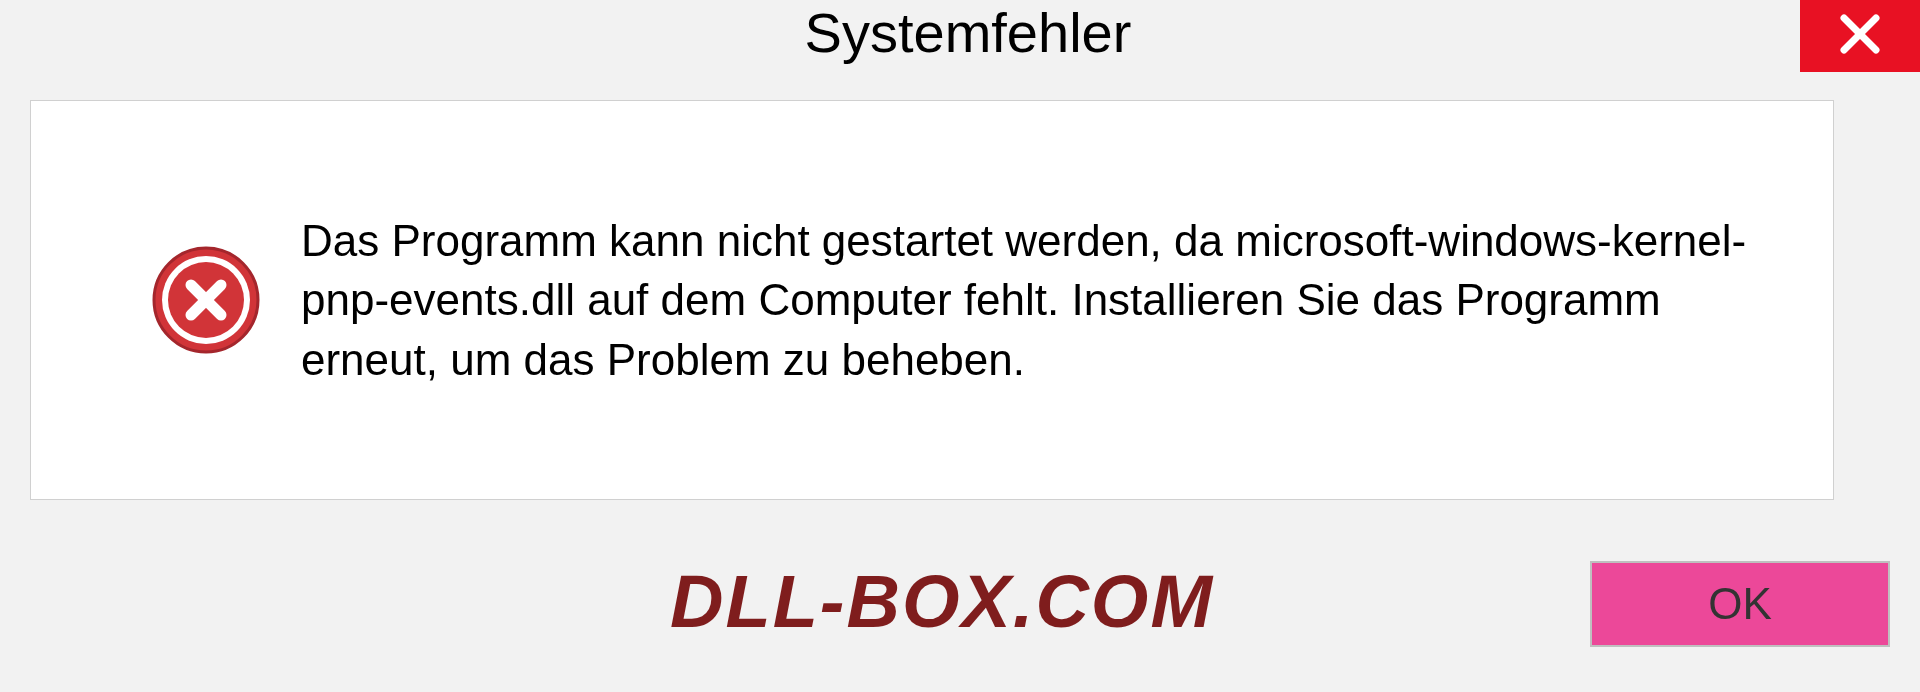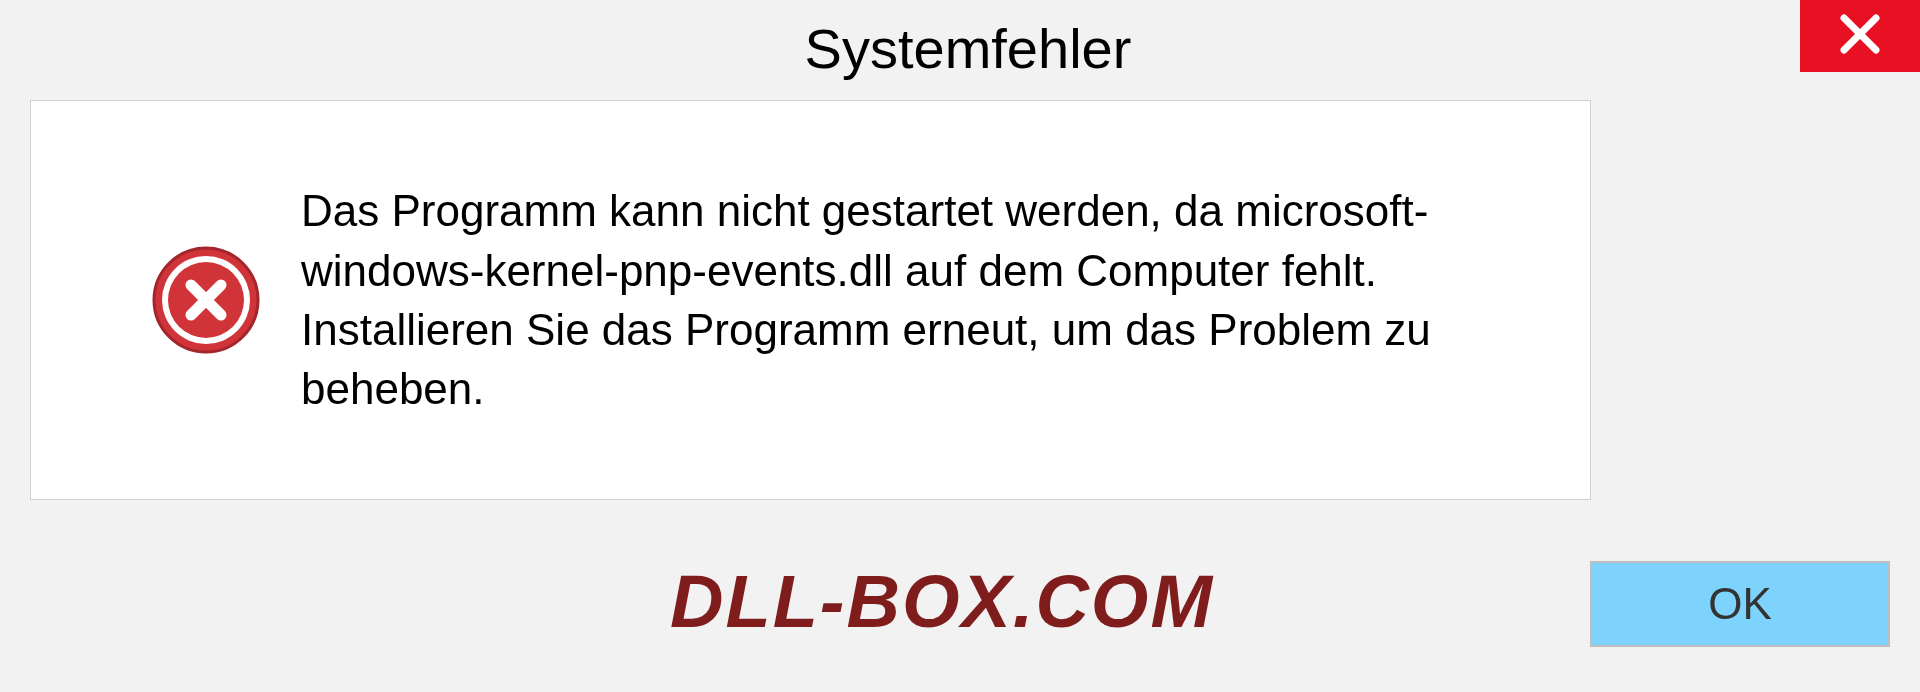--- a/index.html
+++ b/index.html
@@ -13,21 +13,20 @@
     position: absolute;
     left: 0; top: 0;
     width: 1920px;
     height: 692px;
     background: #f2f2f2;
   }
   .titlebar {
     position: relative;
     height: 96px;
     display: flex;
-    align-items: center;
     justify-content: center;
     padding-left: 16px;
   }
   .title {
     font-size: 56px;
     color: #000;
     font-weight: 400;
   }
   .close-btn {
     position: absolute;
@@ -42,21 +41,21 @@
     cursor: pointer;
   }
   .close-btn svg {
     width: 44px;
     height: 44px;
   }
   .content-panel {
     position: absolute;
     left: 30px;
     top: 100px;
-    width: 1561px;
+    width: 1804px;
     height: 400px;
     background: #ffffff;
     border: 1px solid #d0d0d0;
     display: flex;
     align-items: center;
     padding: 40px 70px 40px 120px;
   }
   .error-icon {
     flex: 0 0 auto;
     width: 110px;
@@ -91,21 +90,21 @@
     font-size: 74px;
     font-weight: 900;
     font-style: italic;
     color: #7f1d1d;
     letter-spacing: 2px;
     font-family: Arial, sans-serif;
   }
   .ok-btn {
     width: 300px;
     height: 86px;
-    background: #7dd3fc;
+    background: #ec4899;
     border: 2px solid #bfbfbf;
     font-size: 44px;
     color: #333;
     display: flex;
     align-items: center;
     justify-content: center;
     cursor: pointer;
     font-family: "Segoe UI", Arial, sans-serif;
   }
 </style>

